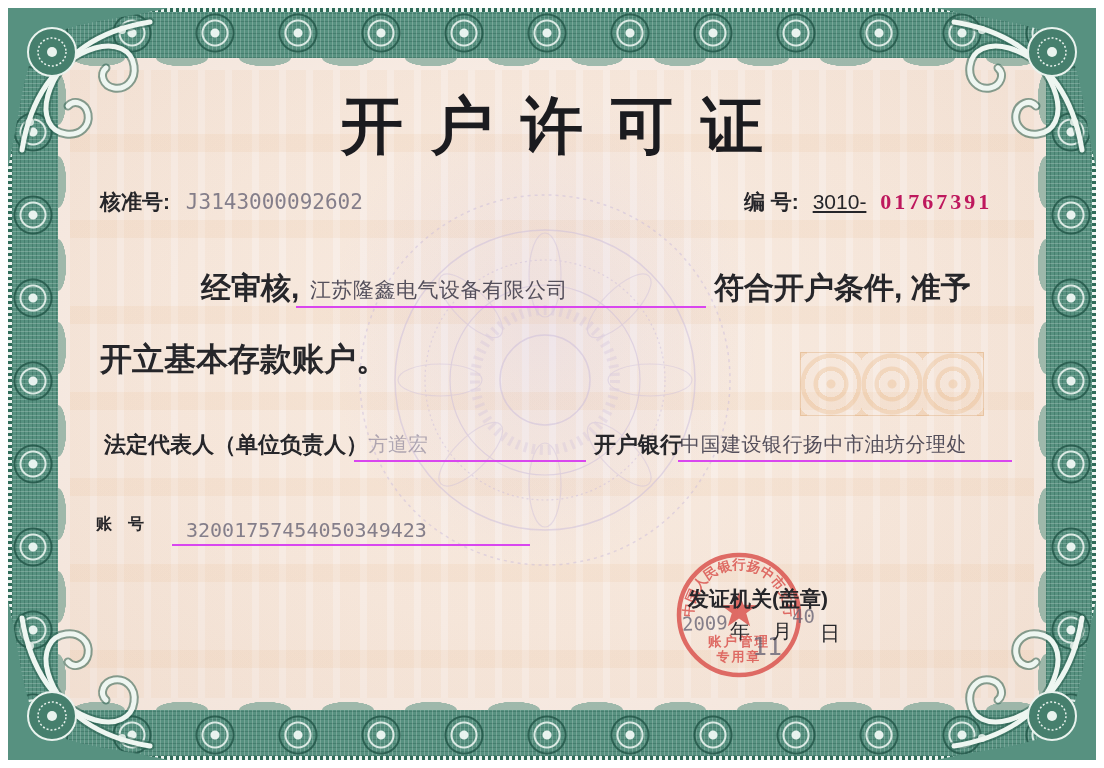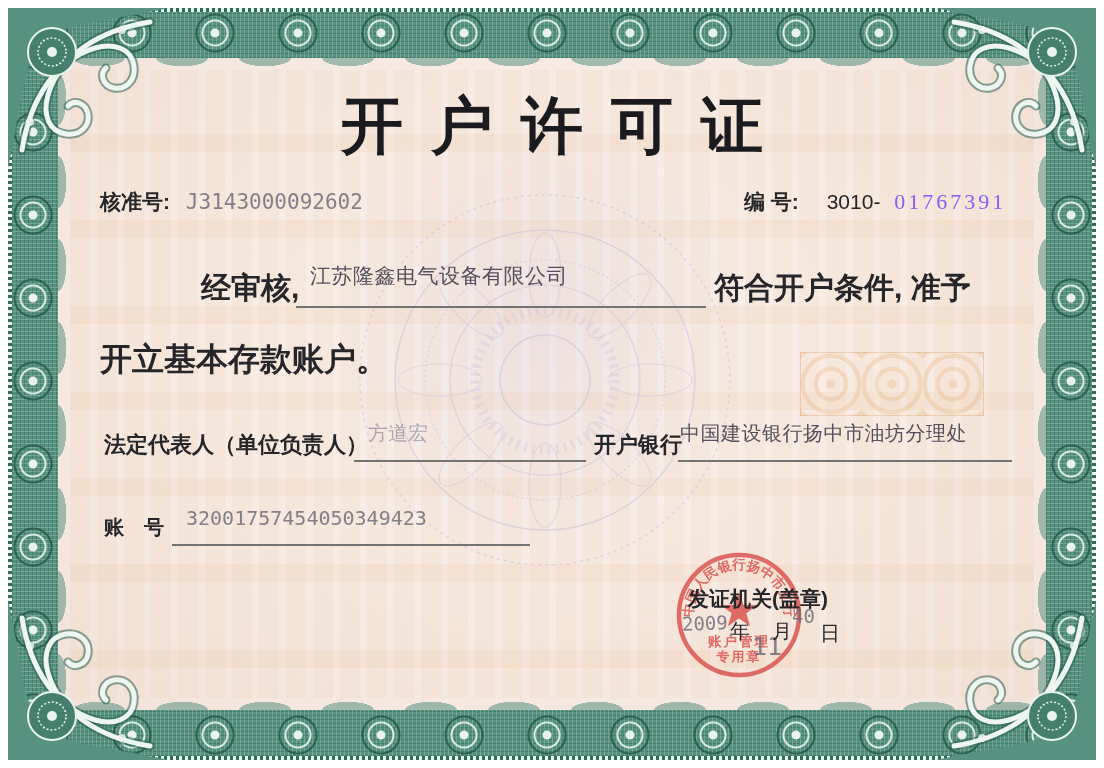--- a/index.html
+++ b/index.html
@@ -57,22 +57,22 @@
     background:repeating-radial-gradient(circle at 30px 31px, rgba(230,172,112,.28) 0 4px, transparent 5px 13px);
     background-size:61px 62px;}
   .wm-medallion{position:absolute; left:330px; top:150px; z-index:2; pointer-events:none; opacity:.5;}
   
   .txt{position:absolute; z-index:6; color:#26262a; white-space:nowrap;}
   .title{left:0; right:0; top:84px; text-align:center;
     font-family:"Liberation Serif", serif; font-weight:700; font-size:62px;
     letter-spacing:28px; padding-left:28px; color:#1b1b1f;}
   .lbl{font-weight:600;text-align:center;}
   .faintnum{font-family:"DejaVu Sans Mono", monospace; color:rgba(104,100,118,.80);}
-  .redserial{font-family:"Liberation Serif", serif; font-weight:400; color:#8b5cf6; letter-spacing:3px; font-size:22px;}
-  .uline{position:absolute; z-index:5; border-bottom:2px solid #737373; display:flex; align-items:flex-start;}
+  .redserial{font-family:"Liberation Serif", serif; font-weight:700; color:#be185d; letter-spacing:3px; font-size:22px;}
+  .uline{position:absolute; z-index:5; border-bottom:2px solid #d946ef; display:flex; align-items:flex-end;}
   .uline > span{padding:0 0 2px 14px;}
   .valtext{color:#55505c; letter-spacing:.5px;}
   .seal{position:absolute; left:674px; top:550px; z-index:4; opacity:.82;}
   .corners{position:absolute; inset:0; z-index:3; pointer-events:none;}
 </style>
 </head>
 <body>
 
 <div class="cert">
 
@@ -137,42 +137,42 @@
 
   <div class="txt title">开户许可证</div>
 
   <div class="txt" style="left:100px; top:188px; font-size:21px;">
     <span class="lbl">核准号:</span>
     <span class="faintnum" style="margin-left:10px; font-size:21px;">J3143000092602</span>
   </div>
 
   <div class="txt" style="left:744px; top:188px; font-size:21px;">
     <span class="lbl">编 号:</span>
-    <span style="margin-left:22px;">3010-</span>
+    <span style="margin-left:8px;text-decoration:underline;">3010-</span>
     <span class="redserial" style="margin-left:8px;">01767391</span>
   </div>
 
   <div class="txt" style="left:155px; top:268px; font-size:30px; font-weight:600;margin-left:46px;">经审核,</div>
   <div class="uline" style="left:296px; top:262px; width:410px; height:44px;">
     <span class="valtext" style="font-size:21px;">江苏隆鑫电气设备有限公司</span>
   </div>
   <div class="txt" style="left:100px; top:338px; font-size:32px; font-weight:600;">开立基本存款账户。</div>
 
   <div class="txt" style="left:714px; top:268px; font-size:30px; font-weight:600;">符合开户条件, 准予</div>
 
   <div class="txt lbl" style="left:104px; top:430px; font-size:22px;">法定代表人（单位负责人）</div>
   <div class="uline" style="left:354px; top:420px; width:232px; height:40px;">
     <span class="faintnum" style="font-size:20px; font-family:'Liberation Sans',sans-serif; color:rgba(128,122,146,.6);">方道宏</span>
   </div>
   <div class="txt lbl" style="left:594px; top:430px; font-size:22px;">开户银行</div>
   <div class="uline" style="left:678px; top:420px; width:334px; height:40px;">
     <span class="valtext" style="font-size:20px; padding-left:2px;">中国建设银行扬中市油坊分理处</span>
   </div>
 
-  <div class="txt lbl" style="left:104px; top:514px; font-size:20px; white-space:pre;">账　号</div>
+  <div class="txt lbl" style="left:96px; top:514px; font-size:16px; white-space:pre;">账　号</div>
   <div class="uline" style="left:172px; top:506px; width:358px; height:38px;">
     <span class="faintnum" style="font-size:20px;">32001757454050349423</span>
   </div>
 
   <div class="txt lbl" style="left:688px; top:585px; font-size:21px;">发证机关(盖章)</div>
   <div class="txt faintnum" style="left:682px; top:612px; font-size:19px; transform:rotate(-2deg);">2009</div>
   <div class="txt" style="left:730px; top:618px; font-size:20px;">年</div>
   <div class="txt faintnum" style="left:752px; top:591px; font-size:25px;margin-top:41px;">11</div>
   <div class="txt" style="left:772px; top:618px; font-size:20px;">月</div>
   <div class="txt faintnum" style="left:792px; top:605px; font-size:19px;">40</div>

